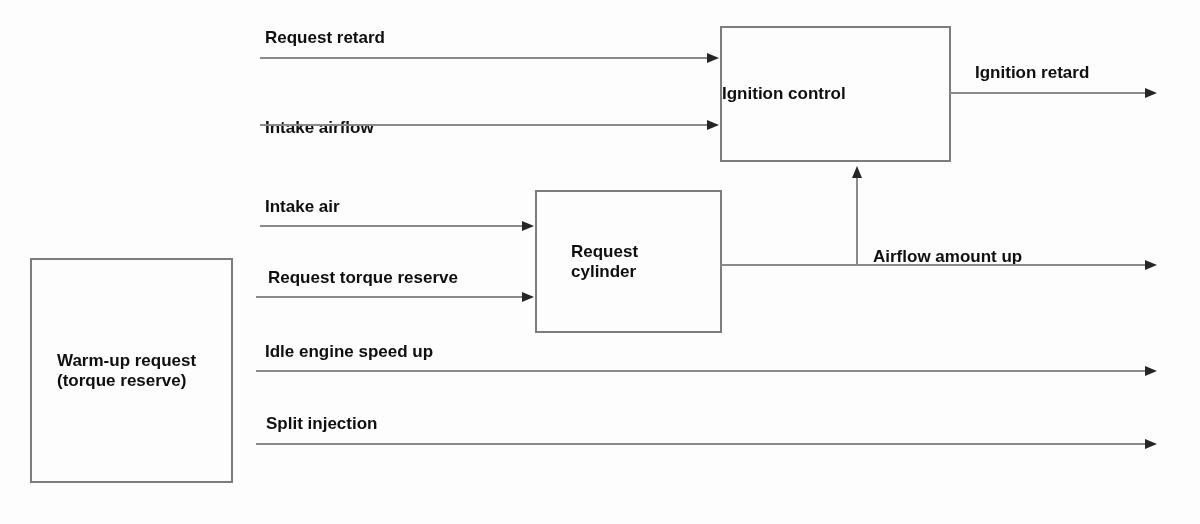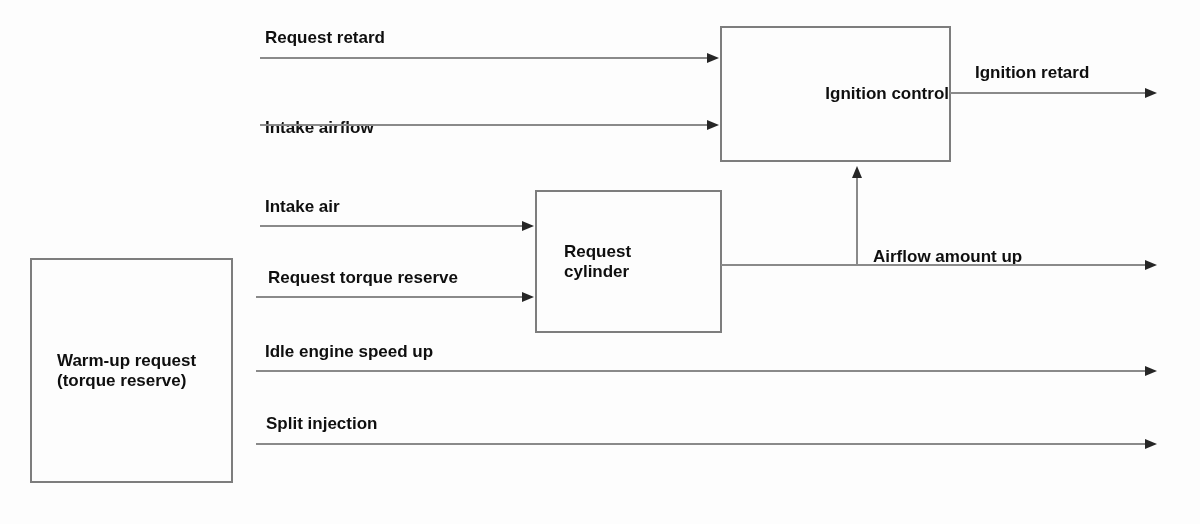--- a/index.html
+++ b/index.html
@@ -27,22 +27,22 @@
     border: 2px solid var(--box-border);
     background: var(--background);
     display: flex;
     flex-direction: column;
     justify-content: center;
     color: var(--text);
     font-weight: bold;
     font-size: 17px;
     line-height: 20px;
   }
-  .box-ignition   { left: 720px; top: 26px;  width: 231px; height: 136px; align-items: flex-end; }
-  .box-cylinder   { left: 535px; top: 190px; width: 187px; height: 143px; padding-left: 27px; }
+  .box-ignition   { left: 720px; top: 26px;  width: 231px; height: 136px; align-items: flex-start; }
+  .box-cylinder   { left: 535px; top: 190px; width: 187px; height: 143px; padding-left: 34px; }
   .box-warmup     { left: 30px;  top: 258px; width: 203px; height: 225px; padding-left: 25px; }
 
   .flow-label {
     position: absolute;
     color: var(--text);
     font-weight: bold;
     font-size: 17px;
     line-height: 20px;
     white-space: nowrap;
   }

